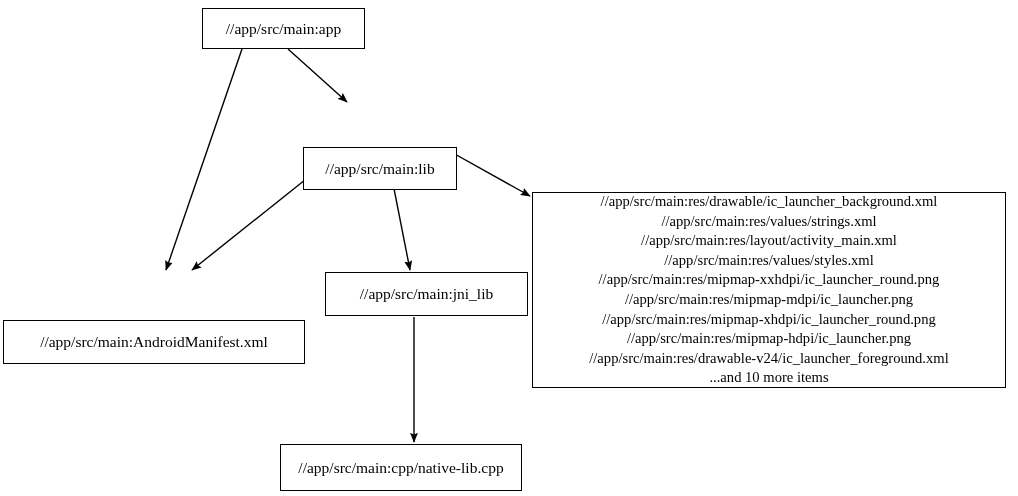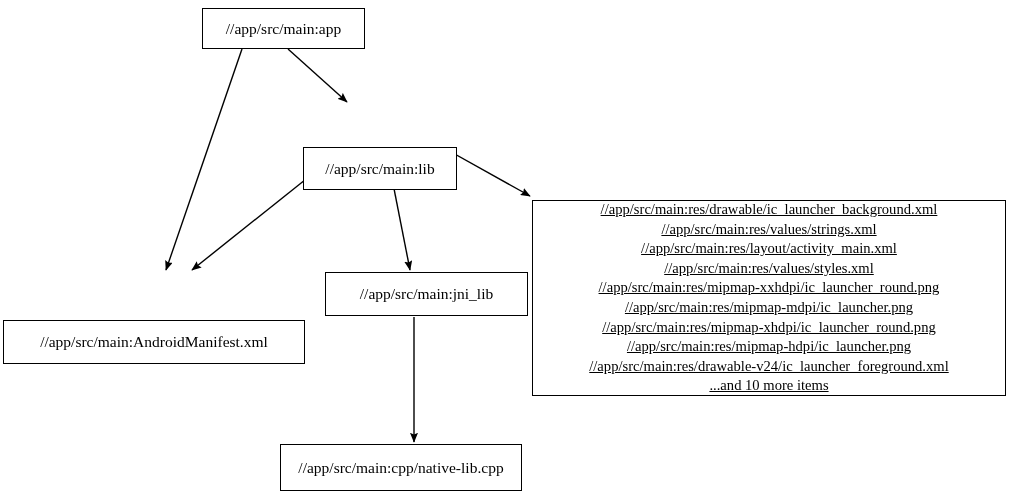--- a/index.html
+++ b/index.html
@@ -72,21 +72,21 @@
         <line x1="444" y1="148" x2="530" y2="196" stroke="#000000" stroke-width="1.4" marker-end="url(#arrowhead)"></line>
         <line x1="414" y1="317" x2="414" y2="442" stroke="#000000" stroke-width="1.4" marker-end="url(#arrowhead)"></line>
       </g>
   </svg>
 
   <div id="nodes-layer">
       <div class="graph-node" style="left: 202px; top: 8px; width: 163px; height: 41px;"><span class="node-label">//app/src/main:app</span></div>
       <div class="graph-node" style="left: 303px; top: 104px; width: 154px; height: 43px; margin-top: 43px;"><span class="node-label">//app/src/main:lib</span></div>
       <div class="graph-node" style="left: 3px; top: 272px; width: 302px; height: 44px; margin-top: 48px;"><span class="node-label">//app/src/main:AndroidManifest.xml</span></div>
       <div class="graph-node" style="left: 325px; top: 272px; width: 203px; height: 44px;"><span class="node-label">//app/src/main:jni_lib</span></div>
-      <div class="graph-node multiline" style="left: 532px; top: 200px; width: 474px; height: 196px; text-decoration: underline;"><span class="node-label">//app/src/main:res/drawable/ic_launcher_background.xml
+      <div class="graph-node multiline" style="left: 532px; top: 192px; width: 474px; height: 196px;"><span class="node-label">//app/src/main:res/drawable/ic_launcher_background.xml
 //app/src/main:res/values/strings.xml
 //app/src/main:res/layout/activity_main.xml
 //app/src/main:res/values/styles.xml
 //app/src/main:res/mipmap-xxhdpi/ic_launcher_round.png
 //app/src/main:res/mipmap-mdpi/ic_launcher.png
 //app/src/main:res/mipmap-xhdpi/ic_launcher_round.png
 //app/src/main:res/mipmap-hdpi/ic_launcher.png
 //app/src/main:res/drawable-v24/ic_launcher_foreground.xml
 ...and 10 more items</span></div>
       <div class="graph-node" style="left: 280px; top: 444px; width: 242px; height: 47px;"><span class="node-label">//app/src/main:cpp/native-lib.cpp</span></div>

